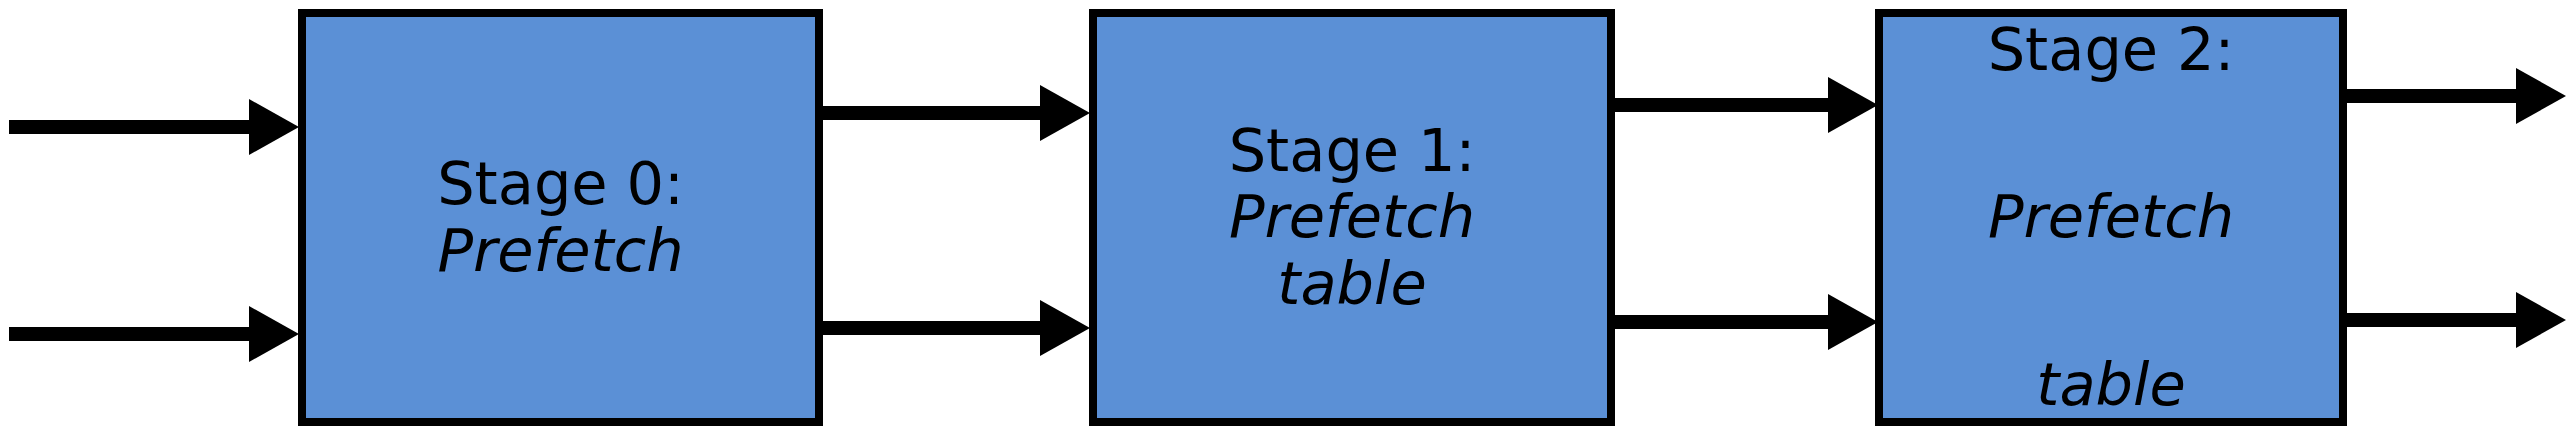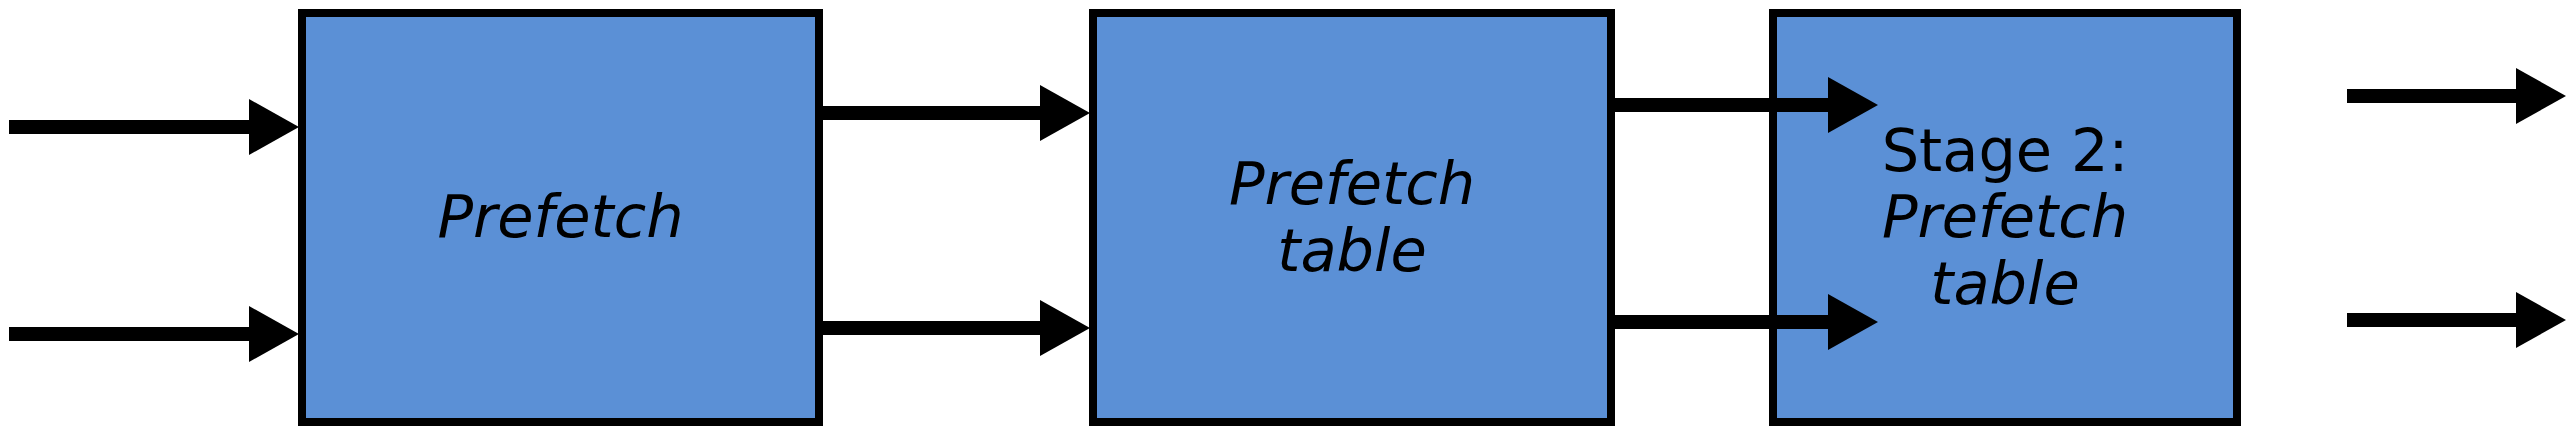--- a/index.html
+++ b/index.html
@@ -64,29 +64,31 @@
     border-bottom: 28px solid transparent;
     border-left: 50px solid #000000;
   }
 </style>
 </head>
 <body>
 
 <div id="canvas" style="background: rgb(255, 255, 255);">
 
   <div class="stage-box" id="box-0" style="left: 298px; top: 9px; width: 525px; height: 417px; background: rgb(91, 144, 214); border-color: rgb(0, 0, 0); color: rgb(0, 0, 0);">
+    <div class="stage-title">Stage 0:</div>
     <div class="stage-sub">Prefetch</div>
   </div>
 
   <div class="stage-box" id="box-1" style="left: 1089px; top: 9px; width: 526px; height: 417px; background: rgb(91, 144, 214); border-color: rgb(0, 0, 0); color: rgb(0, 0, 0);">
+    <div class="stage-title">Stage 1:</div>
     <div class="stage-sub">Prefetch</div>
     <div class="stage-sub">table</div>
   </div>
 
-  <div class="stage-box" id="box-2" style="left: 1769px; top: 9px; width: 472px; height: 417px; background: rgb(91, 144, 214); border-color: rgb(0, 0, 0); color: rgb(0, 0, 0);">
+  <div class="stage-box" id="box-2" style="left: 1875px; top: 9px; width: 472px; height: 417px; background: rgb(91, 144, 214); border-color: rgb(0, 0, 0); color: rgb(0, 0, 0); justify-content: space-between;">
     <div class="stage-title">Stage 2:</div>
     <div class="stage-sub">Prefetch</div>
     <div class="stage-sub">table</div>
   </div>
 
   <div class="arrow" style="left: 9px; top: 127px; width: 290px;">
       <span class="shaft" style="width: 246px; background: rgb(0, 0, 0);"></span>
       <span class="head" style="left: 240px; border-left-color: rgb(0, 0, 0);"></span>
     </div>
   <div class="arrow" style="left: 9px; top: 334px; width: 290px;">

